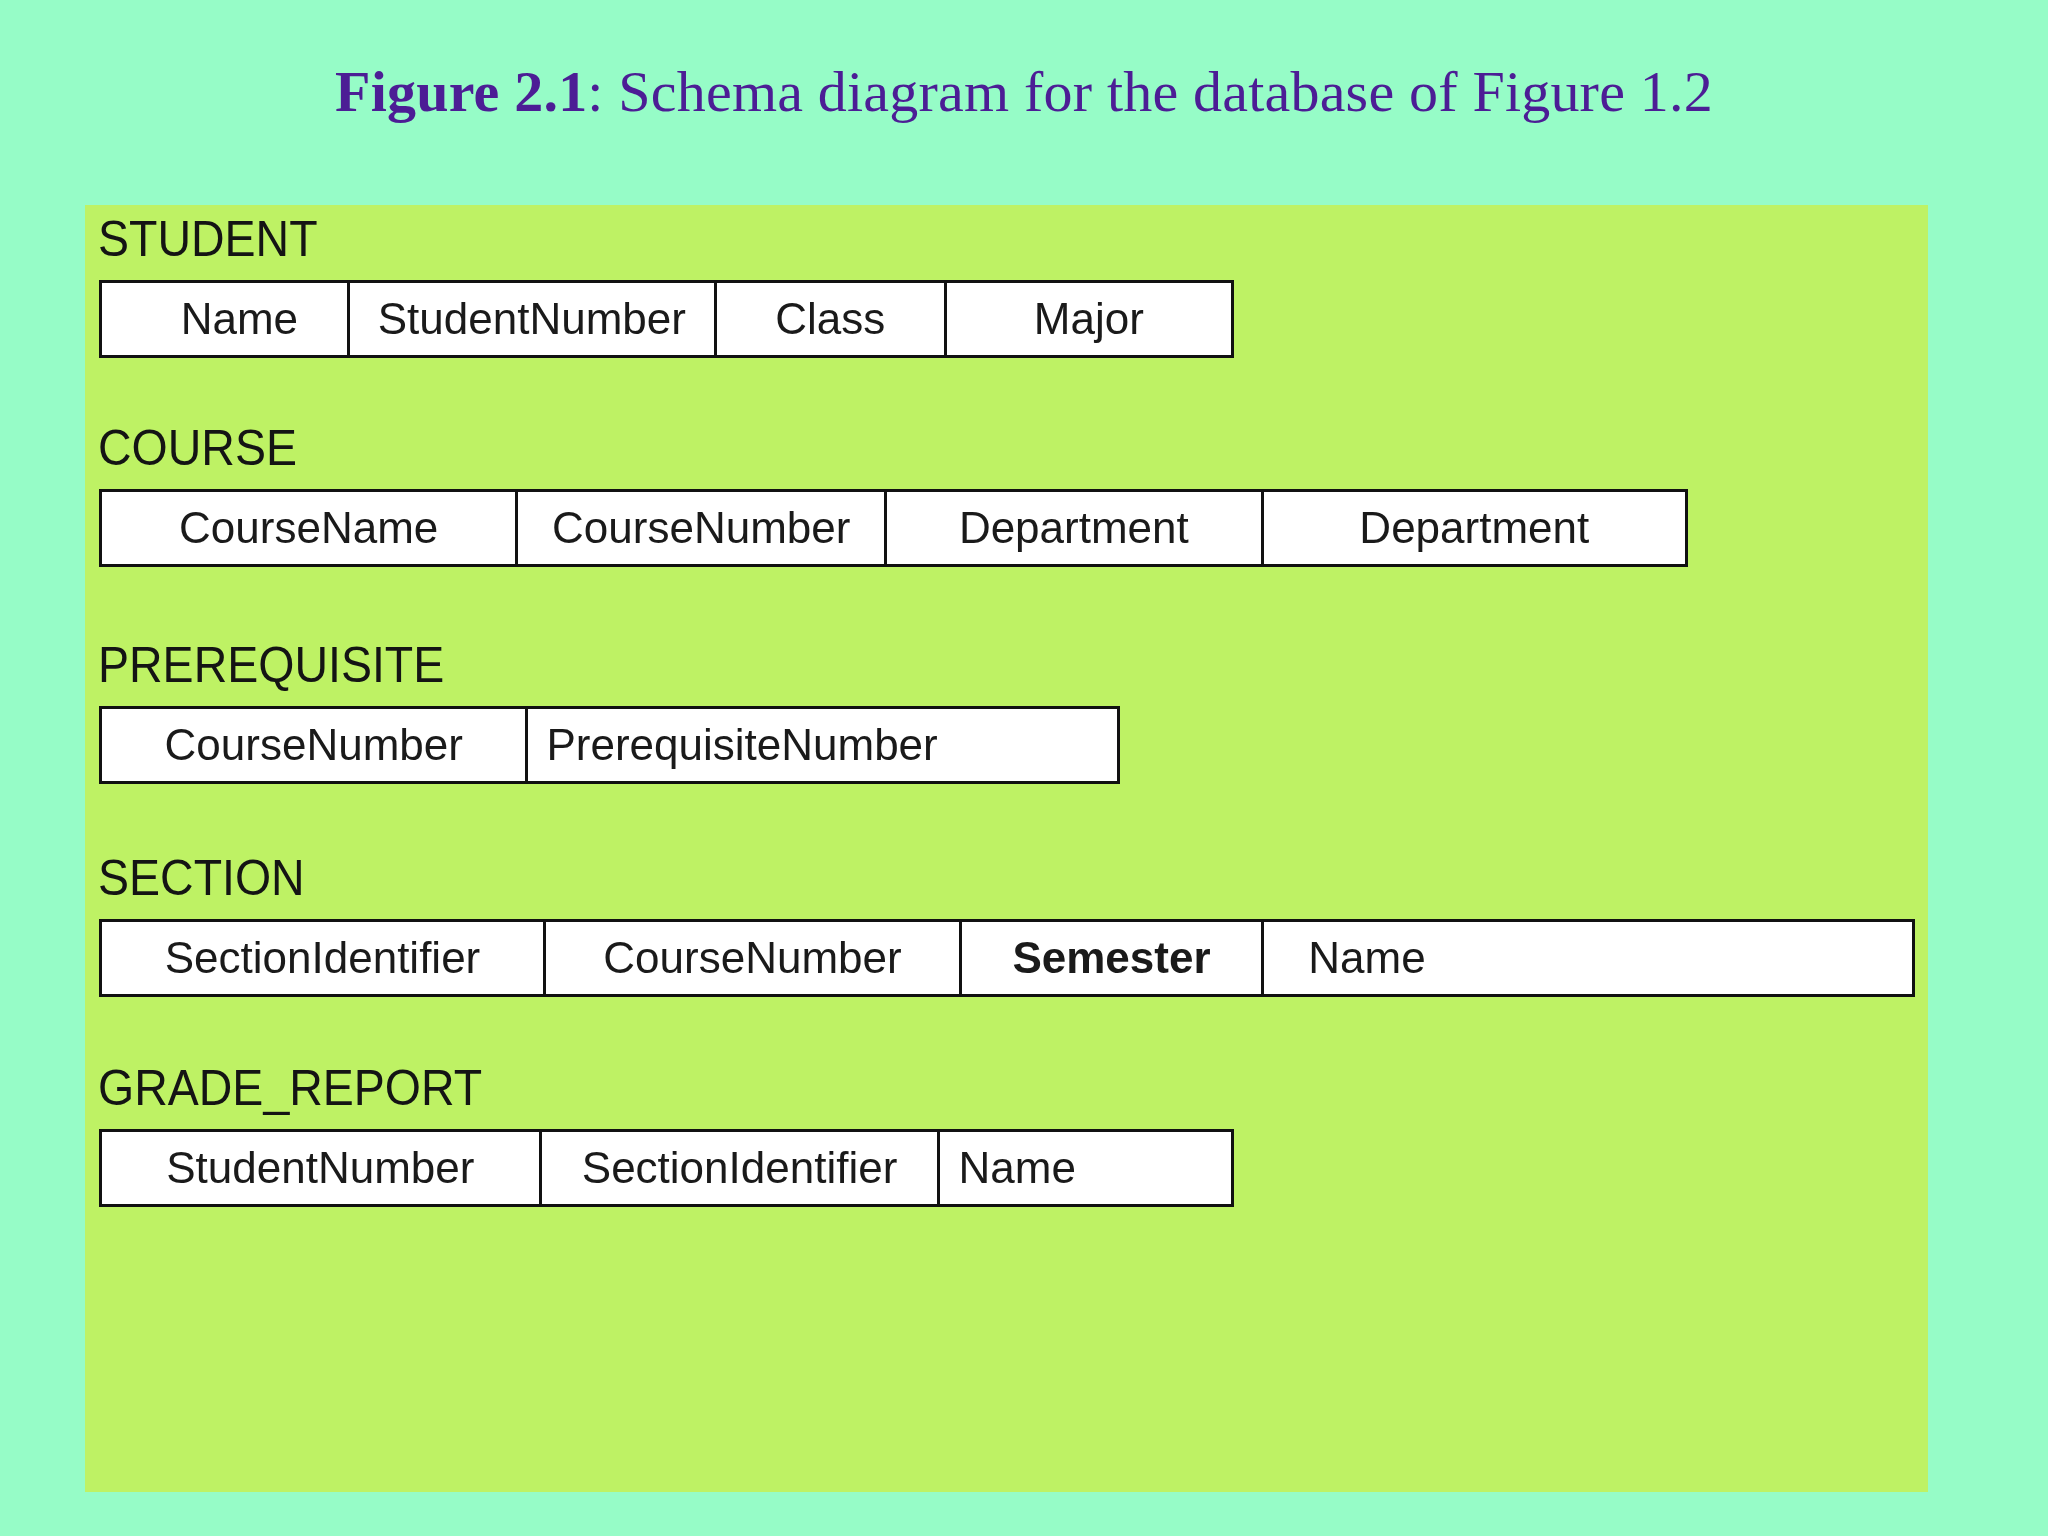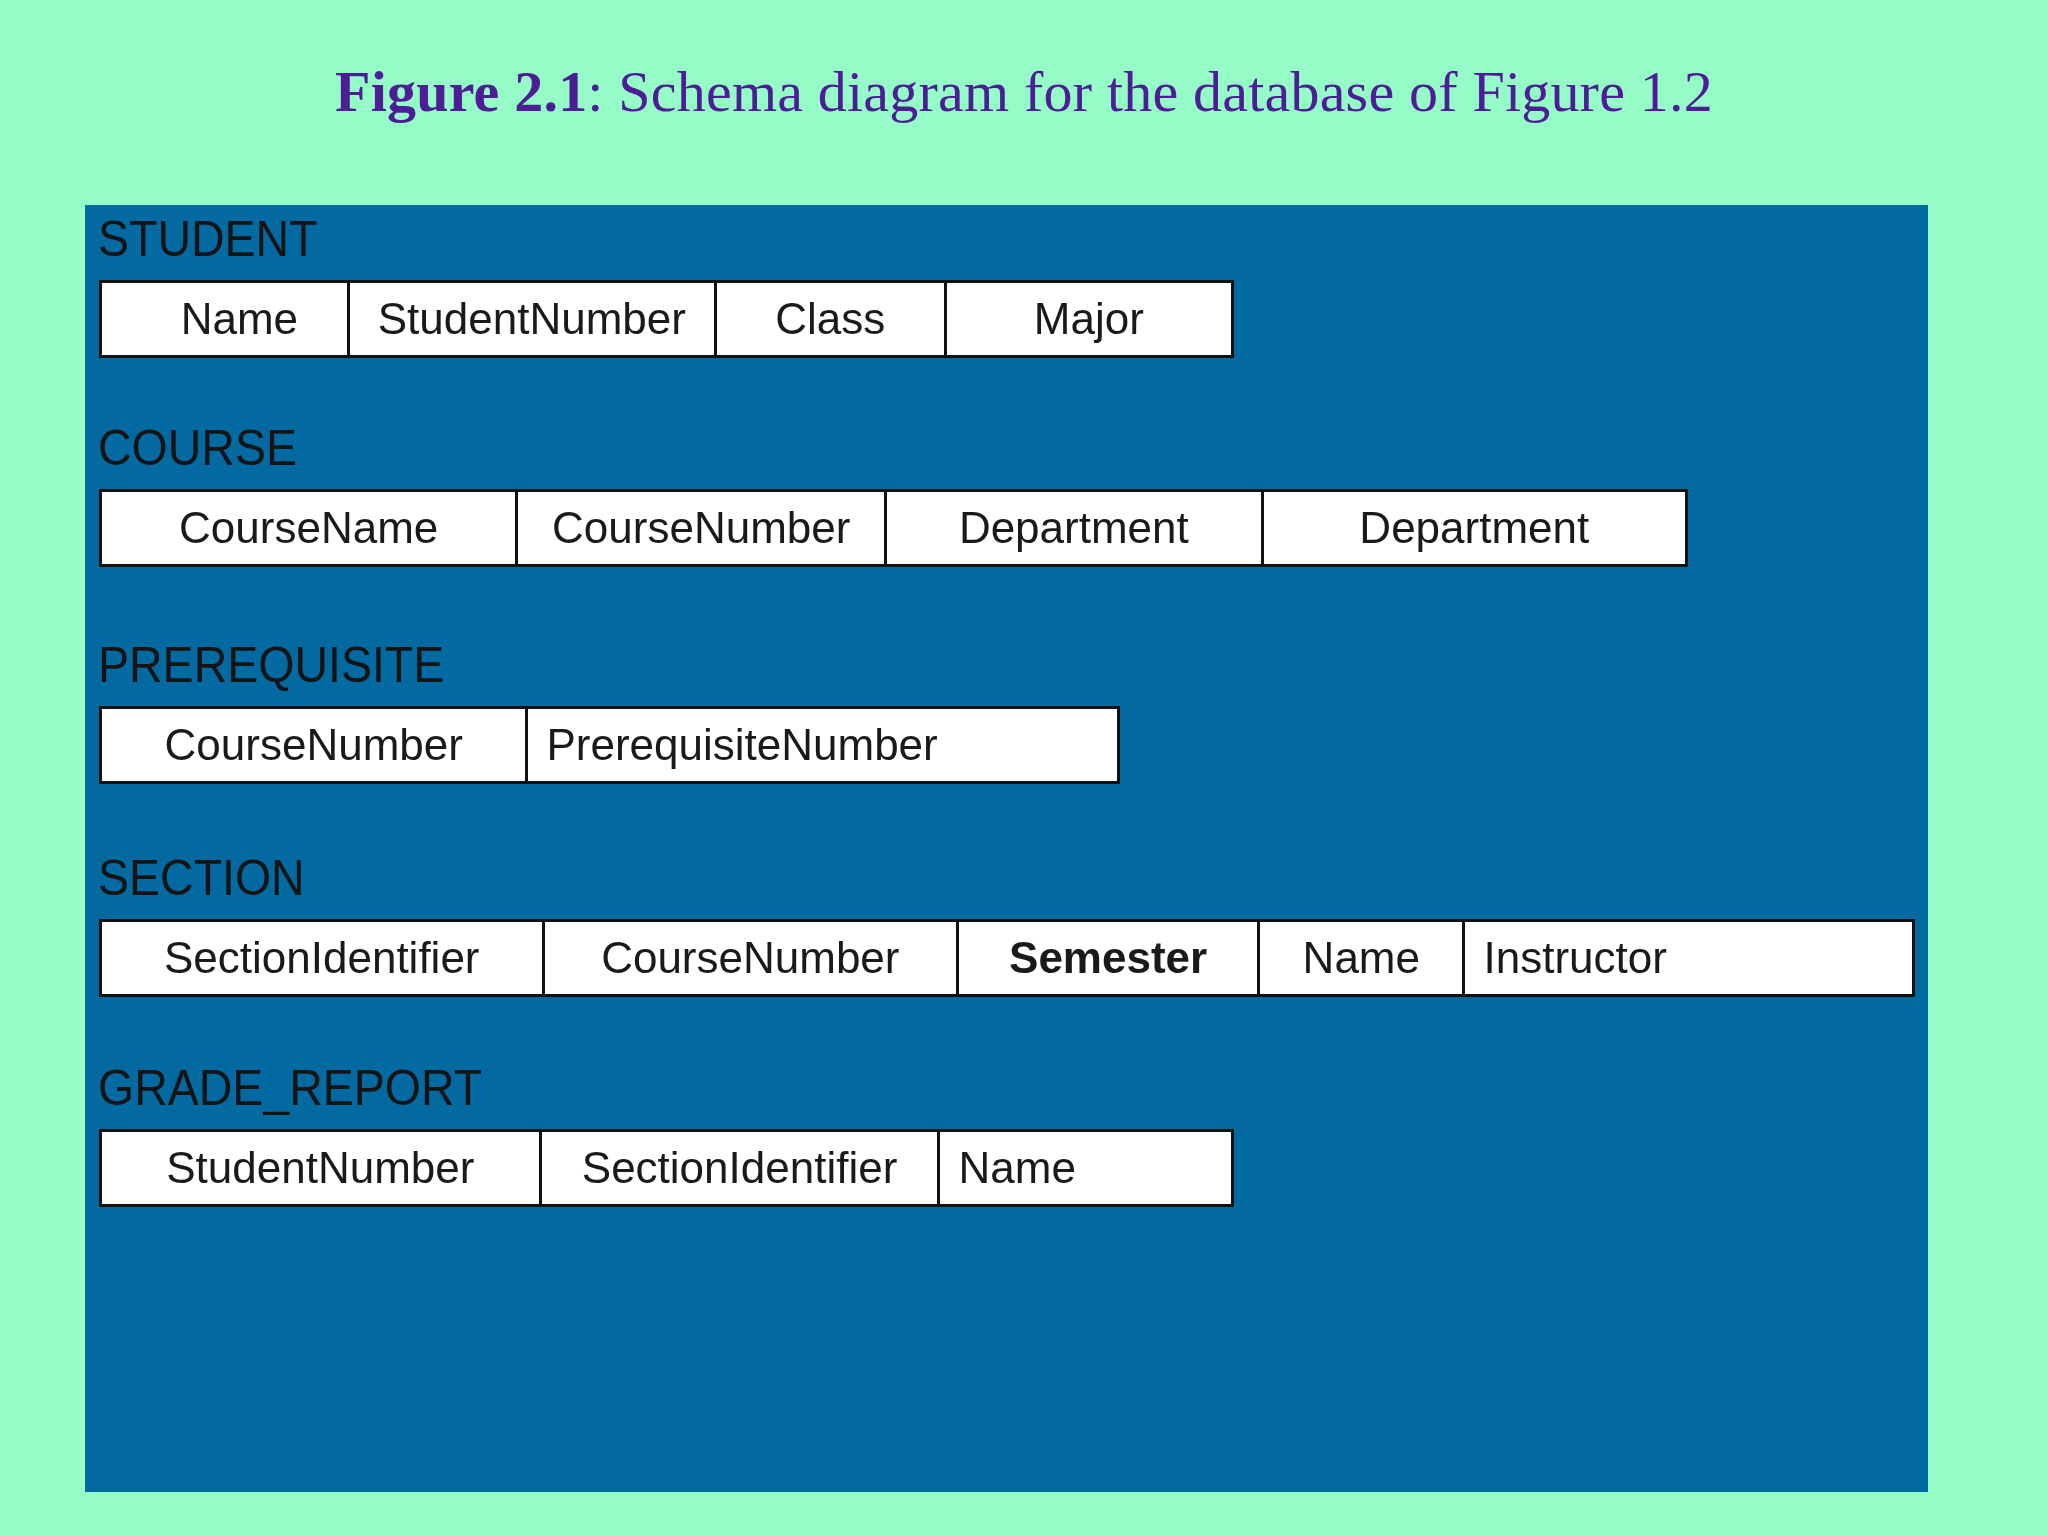--- a/index.html
+++ b/index.html
@@ -36,21 +36,21 @@
     font-weight: normal;
   }
 
   
   #schema-panel {
     position: absolute;
     left: 85px;
     top: 205px;
     width: 1843px;
     height: 1287px;
-    background: #0369a1;
+    background: #bef264;
   }
 
   
   .relation {
     position: absolute;
     left: 0;
     width: 100%;
   }
   .relation-name {
     font-family: "Liberation Sans", sans-serif;
@@ -169,21 +169,20 @@
     </div>
   </div>
 
   <div class="relation" id="rel-section">
     <div class="relation-name">SECTION</div>
     <div class="attr-row">
       <div class="attr-cell c0">SectionIdentifier</div>
       <div class="attr-cell c1">CourseNumber</div>
       <div class="attr-cell c2">Semester</div>
       <div class="attr-cell c3">Name</div>
-      <div class="attr-cell c4 left-align">Instructor</div>
     </div>
   </div>
 
   <div class="relation" id="rel-grade-report">
     <div class="relation-name">GRADE_REPORT</div>
     <div class="attr-row">
       <div class="attr-cell c0">StudentNumber</div>
       <div class="attr-cell c1">SectionIdentifier</div>
       <div class="attr-cell c2 left-align">Name</div>
     </div>

